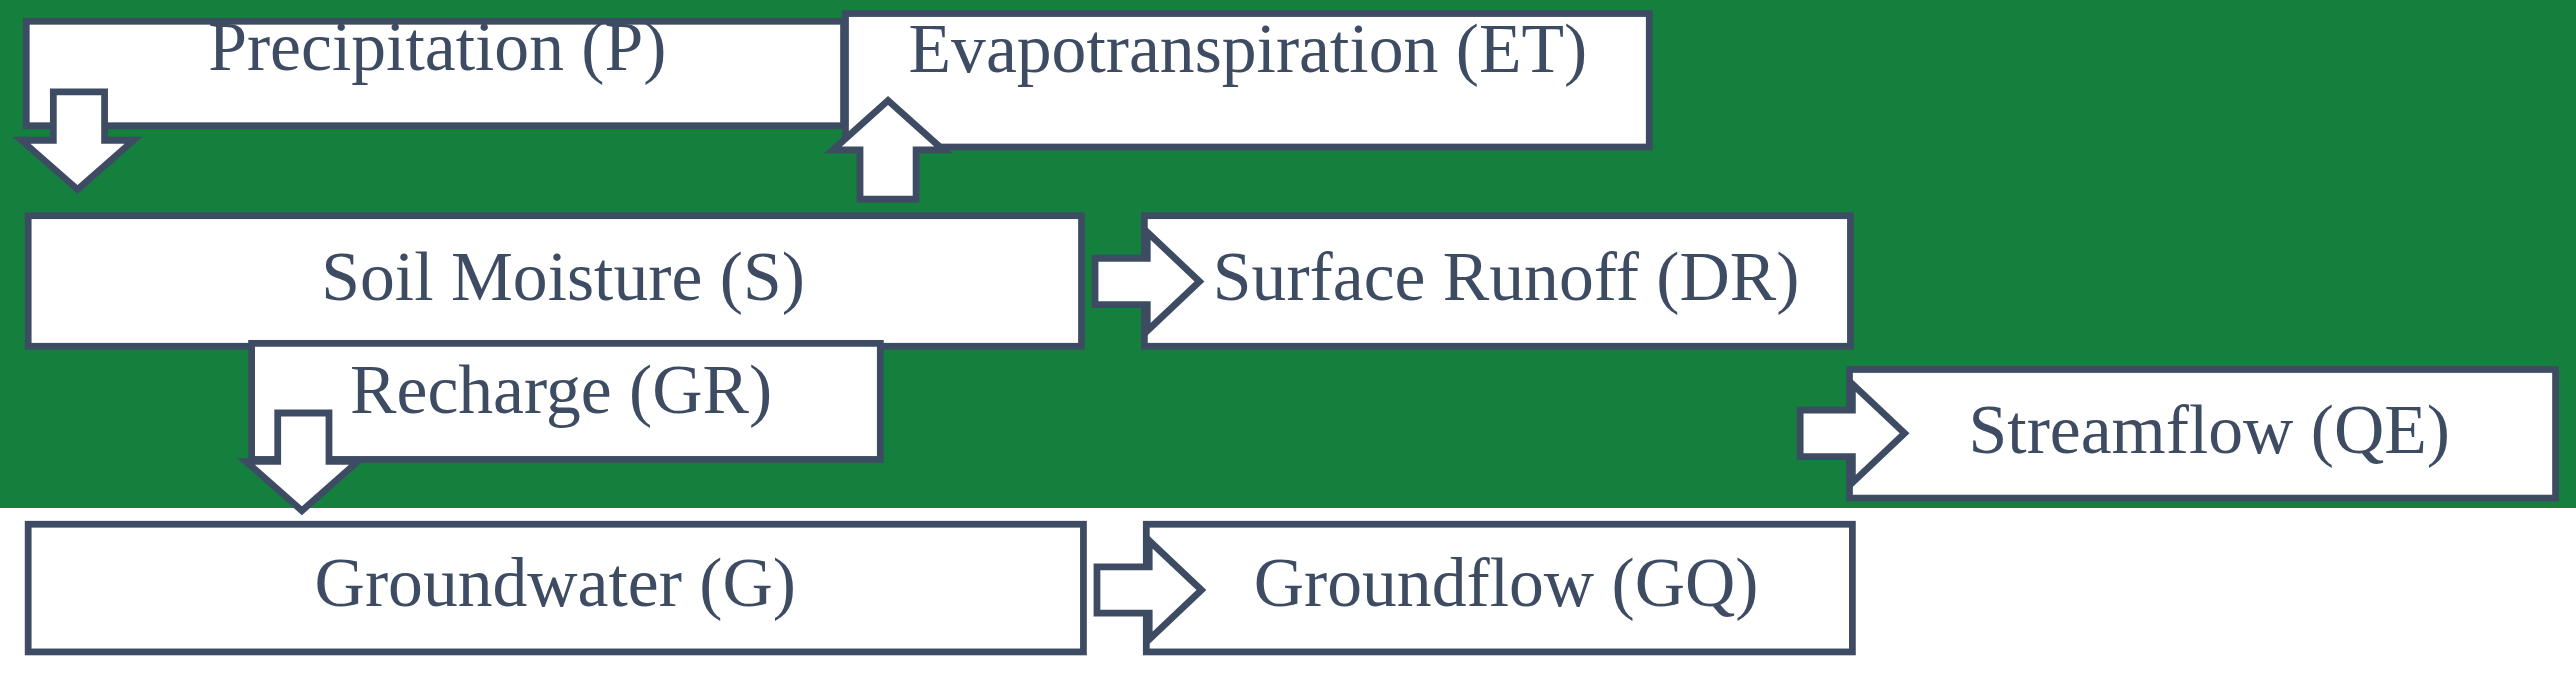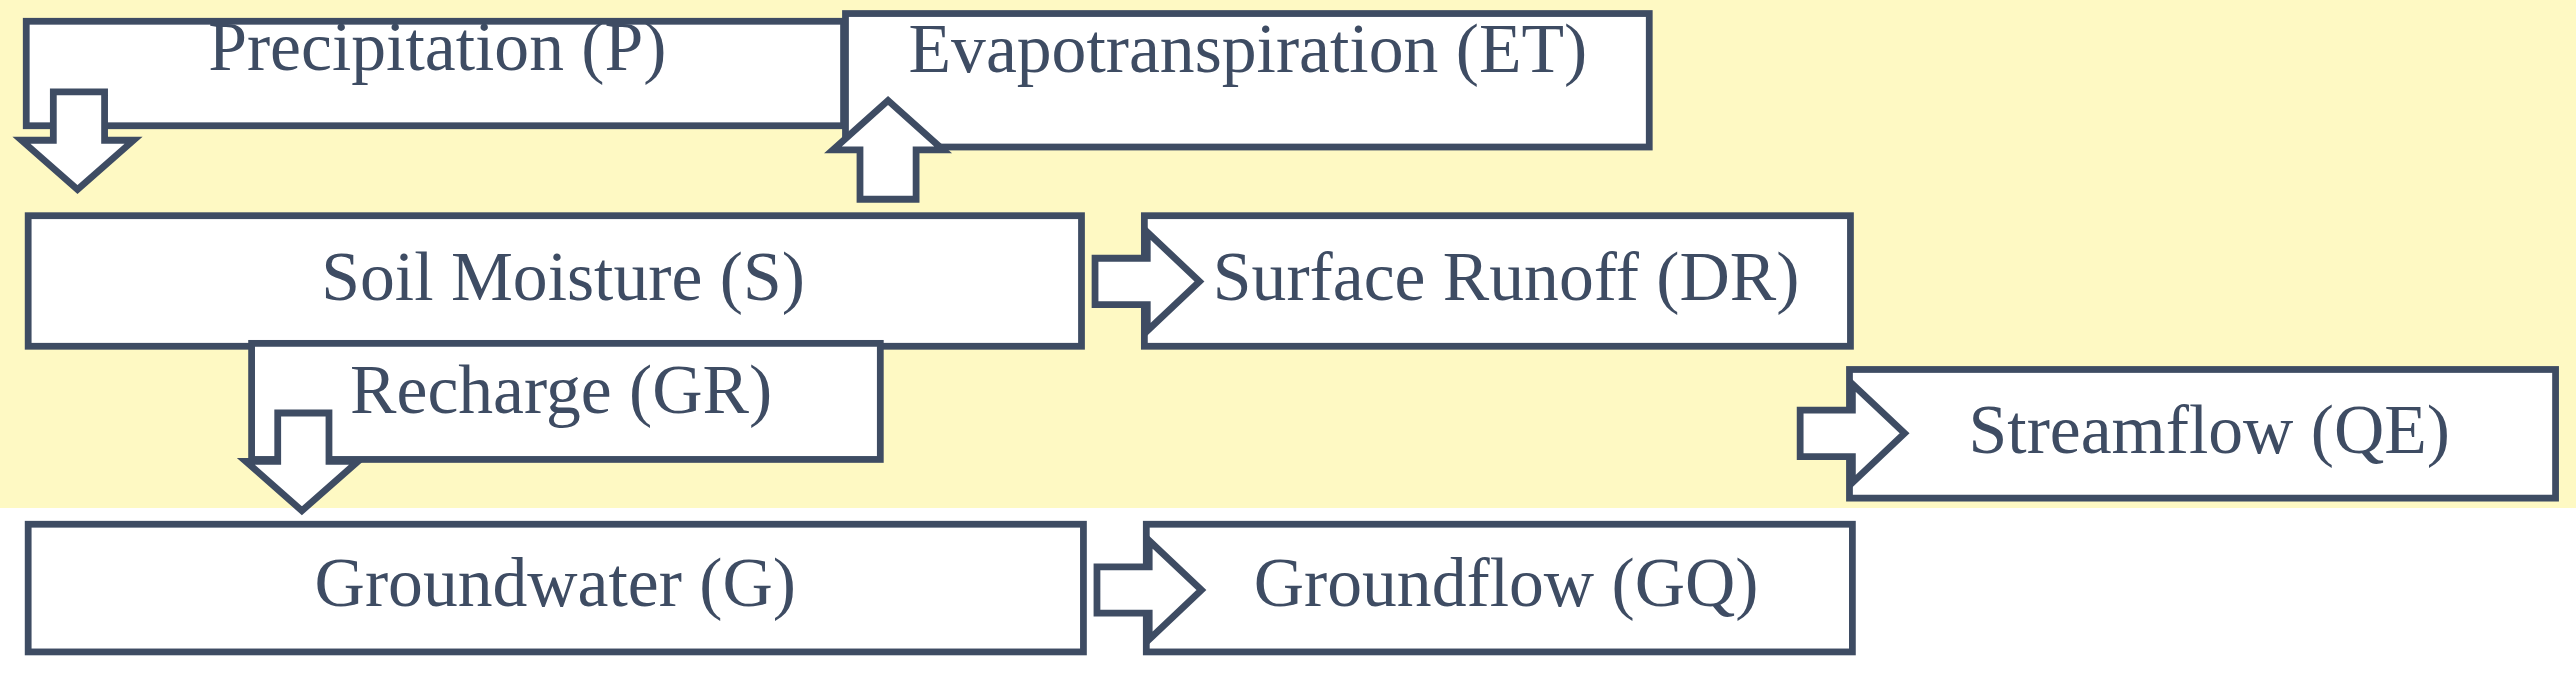--- a/index.html
+++ b/index.html
@@ -10,21 +10,21 @@
   body {
     width: 2576px;
     height: 679px;
     overflow: hidden;
     font-family: "Liberation Serif", "DejaVu Serif", serif;
   }
   #diagram-root {
     position: relative;
     width: 2576px;
     height: 508px;
-    background: #fef9c3;
+    background: #15803d;
   }
   svg.diagram {
     display: block;
     width: 2576px;
     height: 679px;
   }
   .node-box {
     fill: #ffffff;
     stroke: #3e4c63;
     stroke-width: 7;

